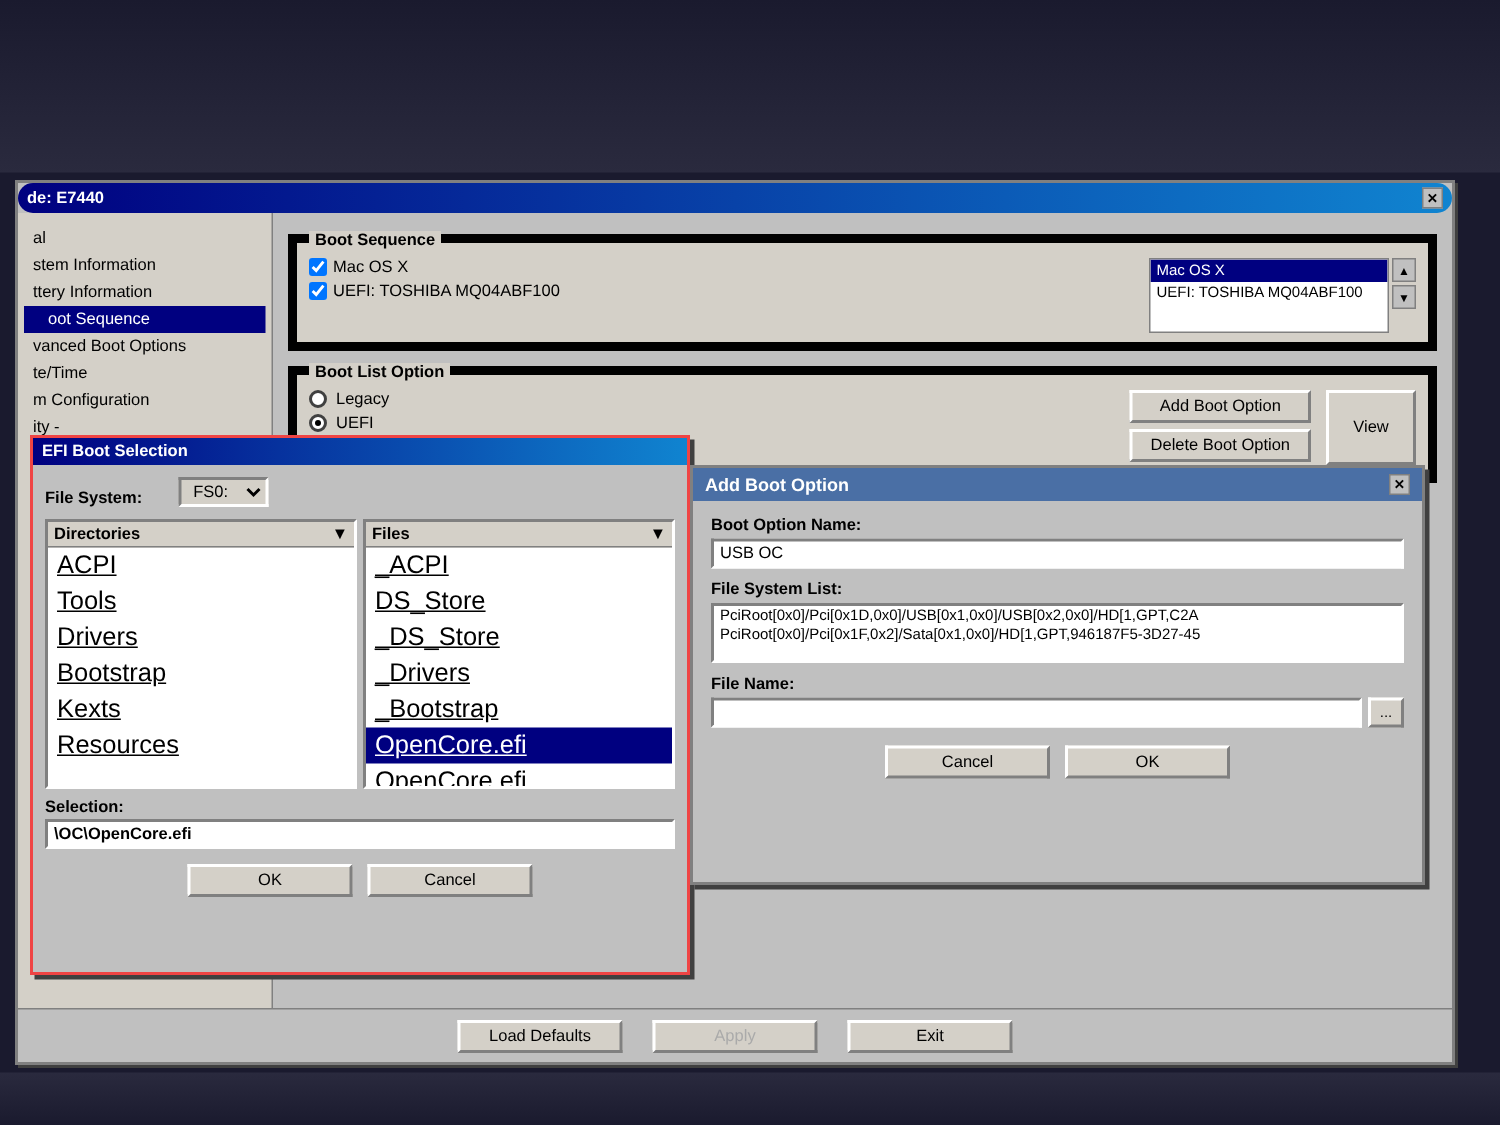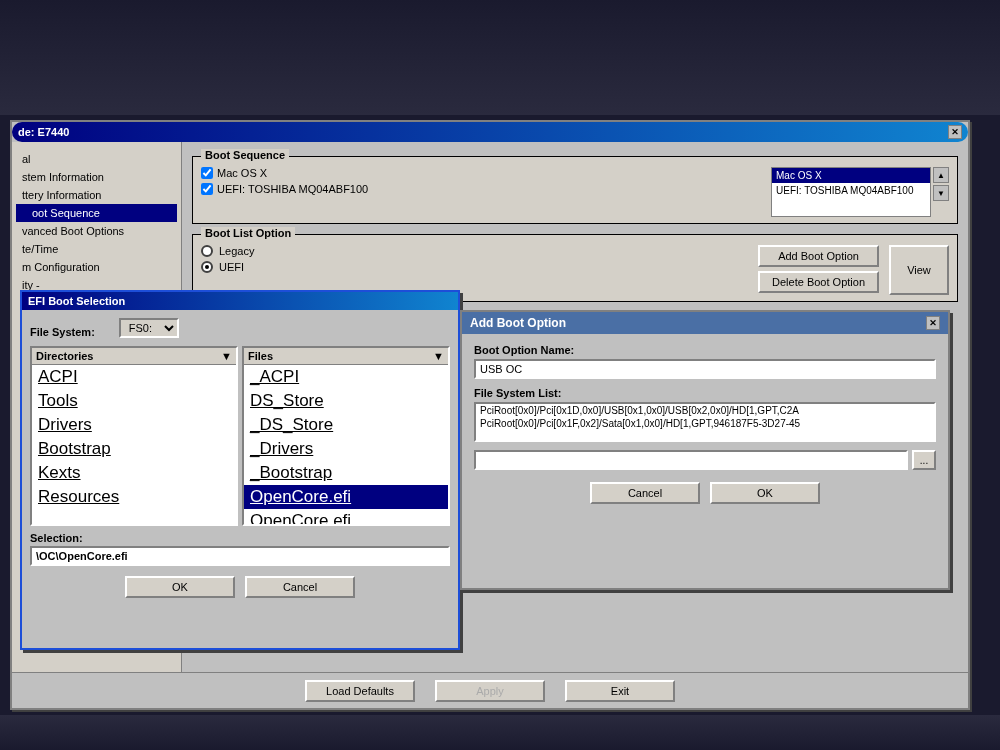--- a/index.html
+++ b/index.html
@@ -80,21 +80,21 @@
     
     .main-area {
       flex: 1;
       padding: 10px;
       position: relative;
       background: #c0c0c0;
     }
 
     
     .group-box {
-      border: 1px solid #000000;
+      border: 6px solid #000000;
       margin-bottom: 10px;
       padding: 6px 8px;
       position: relative;
       background: #d4d0c8;
     }
 
     .group-box-title {
       position: absolute;
       top: -8px;
       left: 8px;
@@ -247,21 +247,21 @@
     }
 
     
     .efi-dialog {
       position: absolute;
       top: 290px;
       left: 20px;
       width: 440px;
       height: 360px;
       background: #c0c0c0;
-      border: 2px solid #1d4ed8;
+      border: 2px solid #ef4444;
       box-shadow: 3px 3px 0 #404040;
       z-index: 10;
     }
 
     .dialog-title {
       background: linear-gradient(90deg, #000080, #1084d0);
       color: white;
       padding: 3px 6px;
       font-size: 11px;
       font-weight: bold;
@@ -618,20 +618,21 @@
   <div class="add-boot-content">
     <div class="field-label">Boot Option Name:</div>
     <input class="field-input" type="text" value="USB OC" style="">
 
     <div class="field-label">File System List:</div>
     <div class="fs-list-box">
       <div class="fs-list-item">PciRoot[0x0]/Pci[0x1D,0x0]/USB[0x1,0x0]/USB[0x2,0x0]/HD[1,GPT,C2A</div>
       <div class="fs-list-item">PciRoot[0x0]/Pci[0x1F,0x2]/Sata[0x1,0x0]/HD[1,GPT,946187F5-3D27-45</div>
     </div>
 
+    <div class="field-label">File Name:</div>
     <div class="filename-row">
       <input class="filename-input" type="text" value="" style="">
       <button class="browse-btn">...</button>
     </div>
 
     <div class="add-boot-buttons">
       <button class="win-btn">Cancel</button>
       <button class="win-btn">OK</button>
     </div>
   </div>

